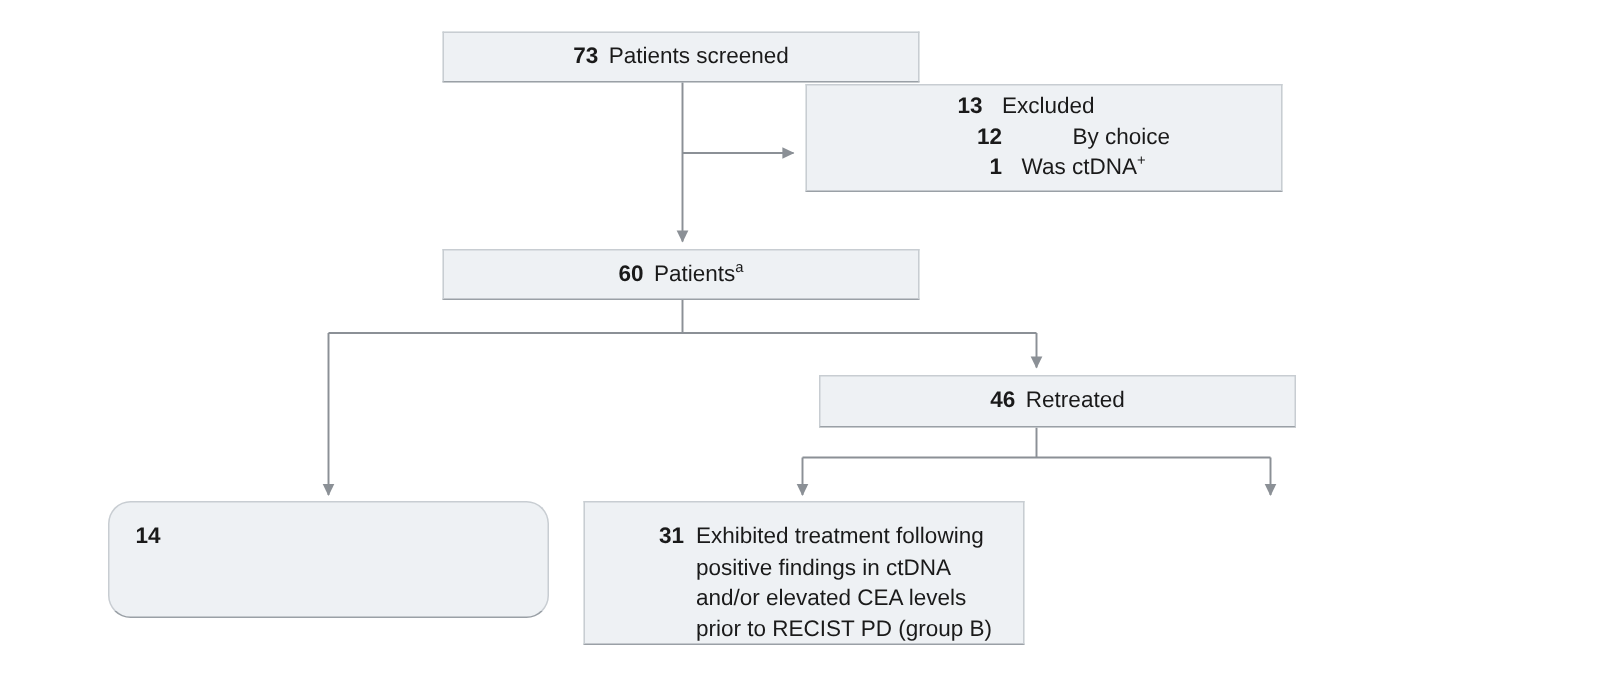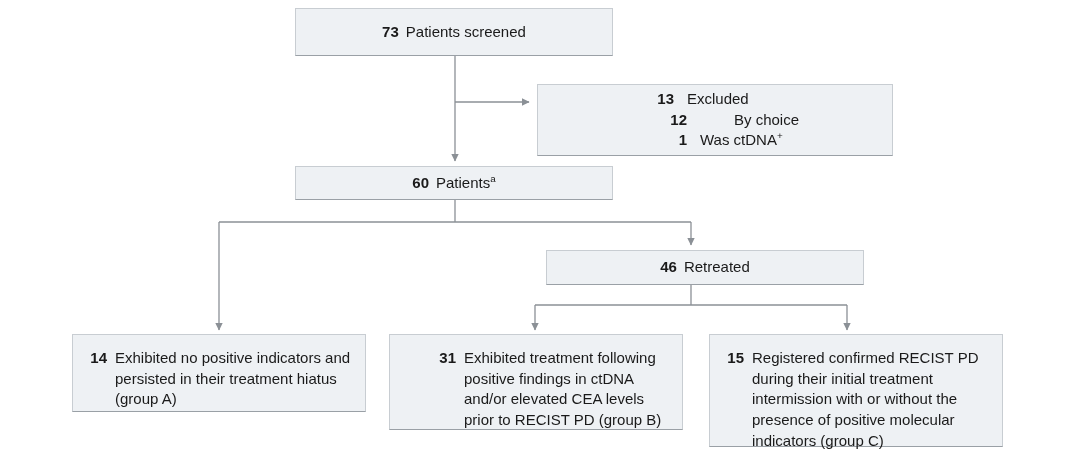--- a/index.html
+++ b/index.html
@@ -122,27 +122,27 @@
 
       <path d="M691,222 L691,245" marker-end="url(#arrowhead)"></path>
 
       <path d="M691,285 L691,305"></path>
       <path d="M535,305 L847,305"></path>
       <path d="M535,305 L535,330" marker-end="url(#arrowhead)"></path>
       <path d="M847,305 L847,330" marker-end="url(#arrowhead)"></path>
     </g>
   </svg>
 
-  <div class="node node-center" style="left:295px; top:8px; width:318px; height:48px;">
+  <div class="node node-center" style="left:295px; top:21px; width:318px; height:34px;">
     <div class="row">
       <span class="num">73</span><span class="lbl">Patients screened</span>
     </div>
   </div>
 
-  <div class="node" style="left:537px; top:84px; width:356px; height:72px;">
+  <div class="node" style="left:537px; top:56px; width:318px; height:72px;">
     <div class="stack">
       <div class="line">
         <span class="num">13</span>
         <span class="lbl">Excluded</span>
       </div>
       <div class="line indent-1">
         <span class="num">12</span>
         <span class="lbl">By choice</span>
       </div>
       <div class="line indent-2">
@@ -157,28 +157,23 @@
       <span class="num">60</span><span class="lbl"><span>Patients</span><sup>a</sup></span>
     </div>
   </div>
 
   <div class="node node-center" style="left:535px; top:250px; width:318px; height:35px;margin-left:11px;">
     <div class="row">
       <span class="num">46</span><span class="lbl">Retreated</span>
     </div>
   </div>
 
-  <div class="node node-group" style="left:72px; top:334px; width:294px; height:78px;">
+  <div class="node node-group" style="left:72px; top:334px; width:294px; height:78px;border-radius:15px;">
     <span class="num">14</span>
-    <span class="lbl">Exhibited no positive indicators and persisted in their treatment hiatus (group A)</span>
   </div>
 
   <div class="node node-group" style="left:389px; top:334px; width:294px; height:96px;padding-left:45px;">
     <span class="num">31</span>
     <span class="lbl">Exhibited treatment following positive findings in ctDNA and/or elevated CEA levels prior to RECIST PD (group B)</span>
   </div>
 
-  <div class="node node-group" style="left:709px; top:334px; width:294px; height:113px;">
-    <span class="num">15</span>
-    <span class="lbl">Registered confirmed RECIST PD during their initial treatment intermission with or without the presence of positive molecular indicators (group C)</span>
-  </div>
 
 </div>
 
 </body></html>

